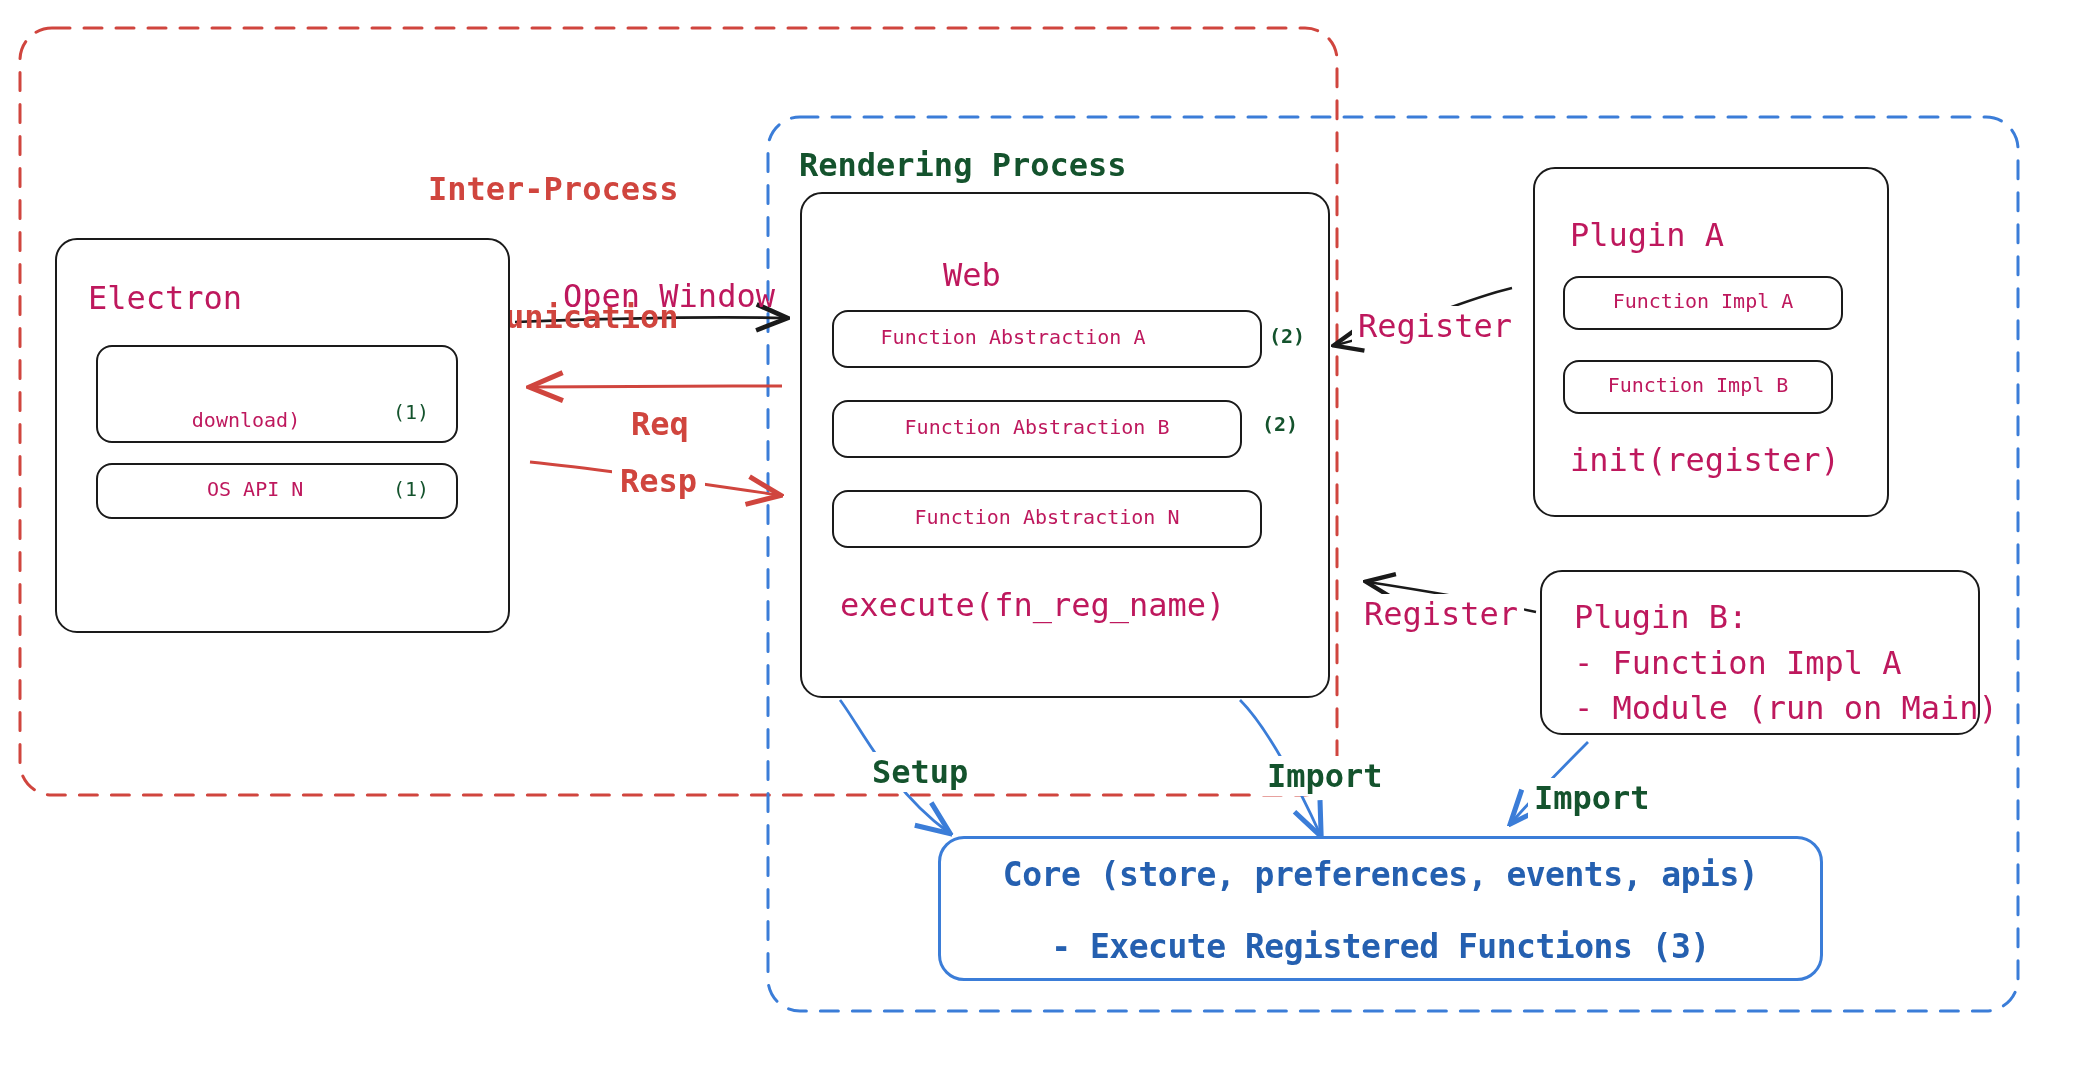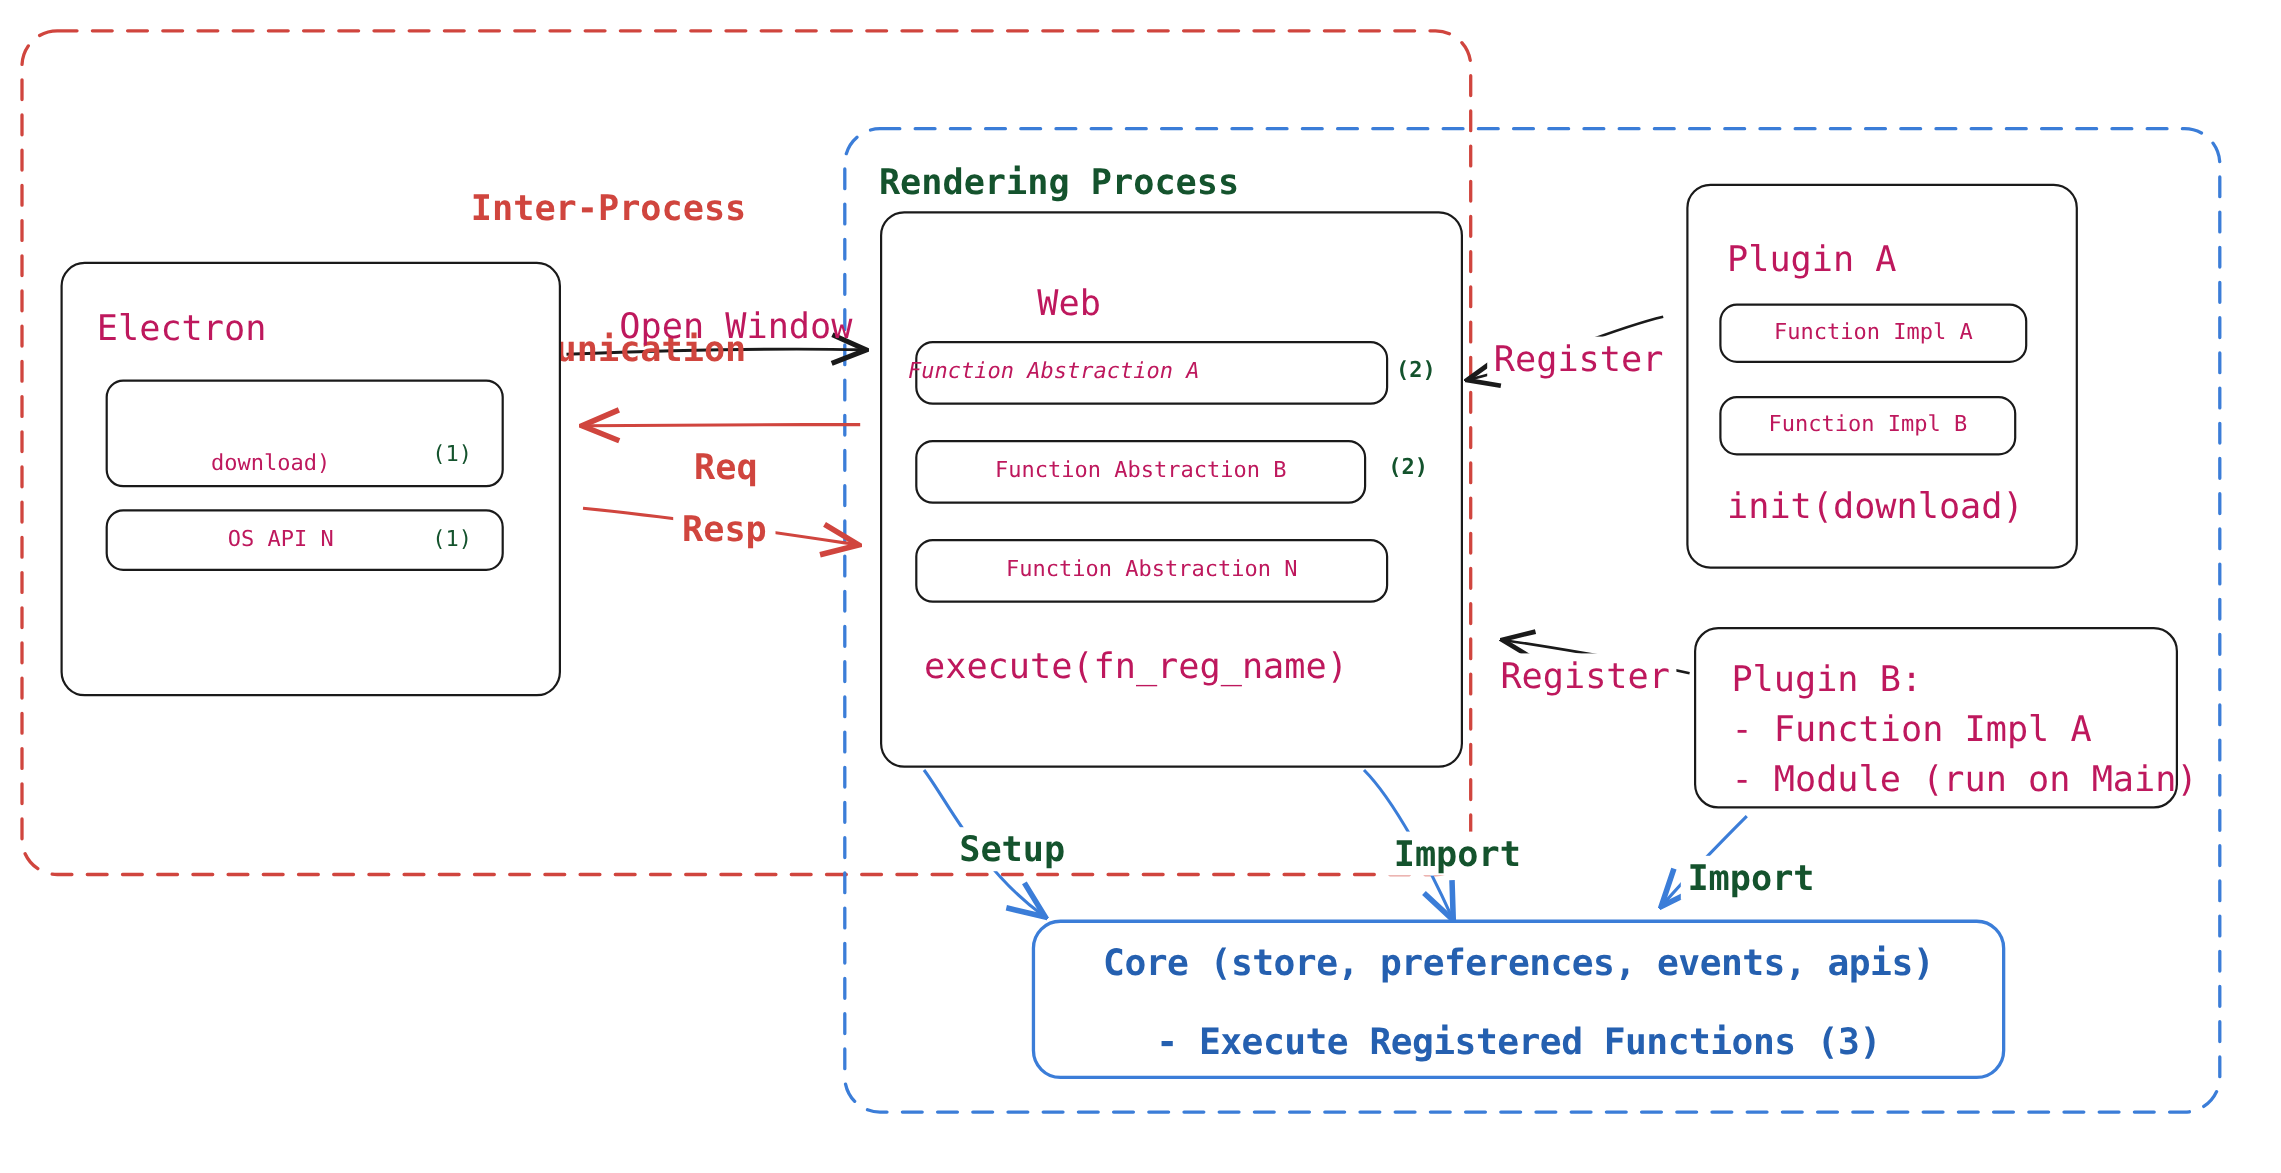--- a/index.html
+++ b/index.html
@@ -138,42 +138,42 @@
   <div class="lbl t32 black" style="left:1358px;top:594px;background:#fff;padding:0 6px;">Register</div>
   <div class="lbl t32 blue" style="left:866px;top:752px;font-weight:bold;background:#fff;padding:0 6px;">Setup</div>
   <div class="lbl t32 blue" style="left:1261px;top:756px;font-weight:bold;background:#fff;padding:0 6px;">Import</div>
   <div class="lbl t32 blue" style="left:1528px;top:778px;font-weight:bold;background:#fff;padding:0 6px;">Import</div>
 
   <div class="box" style="left:800px;top:192px;width:530px;height:506px;">
   </div>
   <div class="lbl t32 black" style="left:943px;top:255px;">Web</div>
 
   <div class="box inner" style="left:832px;top:310px;width:430px;height:58px;"></div>
-  <div class="lbl t30 black center" style="left:784px;top:325px;width:348px;font-style:italic;">Function Abstraction A</div>
+  <div class="lbl t30 black center" style="left:839px;top:325px;width:348px;">Function Abstraction A</div>
   <div class="lbl t30 blue" style="left:1269px;top:324px;font-weight:bold;">(2)</div>
 
   <div class="box inner" style="left:832px;top:400px;width:410px;height:58px;"></div>
   <div class="lbl t30 black center" style="left:832px;top:415px;width:410px;">Function Abstraction B</div>
   <div class="lbl t30 blue" style="left:1262px;top:412px;font-weight:bold;">(2)</div>
 
   <div class="box inner" style="left:832px;top:490px;width:430px;height:58px;"></div>
   <div class="lbl t30 black center" style="left:832px;top:505px;width:430px;">Function Abstraction N</div>
 
   <div class="lbl t32 black" style="left:840px;top:585px;">execute(fn_reg_name)</div>
 
   <div class="box" style="left:1533px;top:167px;width:356px;height:350px;"></div>
   <div class="lbl t32 black" style="left:1570px;top:215px;">Plugin A</div>
 
   <div class="box inner" style="left:1563px;top:276px;width:280px;height:54px;"></div>
   <div class="lbl t30 black center" style="left:1563px;top:289px;width:280px;">Function Impl A</div>
 
   <div class="box inner" style="left:1563px;top:360px;width:270px;height:54px;"></div>
   <div class="lbl t30 black center" style="left:1563px;top:373px;width:270px;">Function Impl B</div>
 
-  <div class="lbl t32 black" style="left:1570px;top:440px;">init(download)</div>
+  <div class="lbl t32 black" style="left:1570px;top:440px;">init(register)</div>
 
   <div class="box" style="left:1540px;top:570px;width:440px;height:165px;"></div>
   <div class="lbl t32 black" style="left:1574px;top:597px;">Plugin B:</div>
   <div class="lbl t32 black" style="left:1574px;top:688px;">- Module (run on Main)</div>
   <div class="lbl t32 black" style="left:1574px;top:643px;">- Function Impl A</div>
 
   <div class="corebox" style="left:938px;top:836px;width:885px;height:145px;"></div>
   <div class="coretext" style="left:938px;width:885px;top:854px;">Core (store, preferences, events, apis)</div>
   <div class="coretext" style="left:938px;width:885px;top:926px;">- Execute Registered Functions (3)</div>
 

